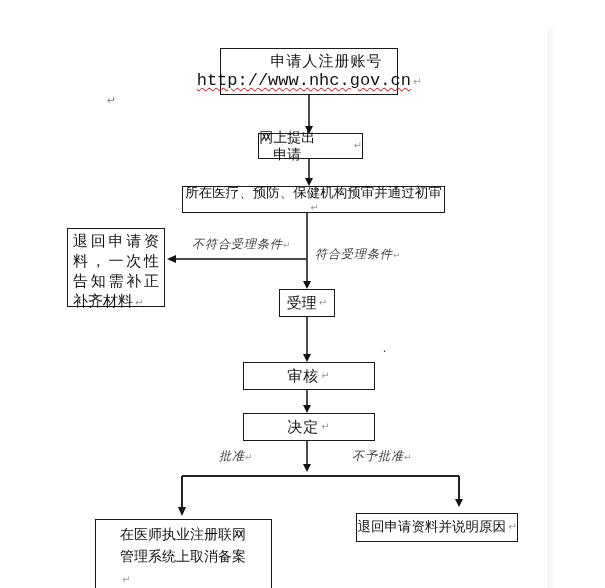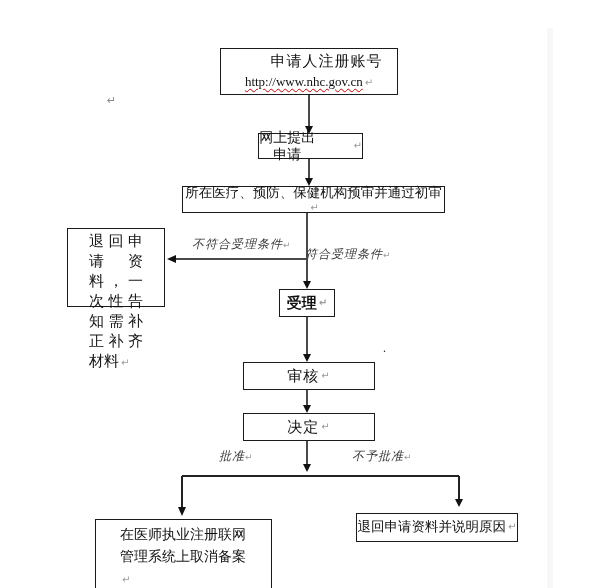--- a/index.html
+++ b/index.html
@@ -15,44 +15,44 @@
   .connector-layer{position:absolute;left:0;top:0;width:605px;height:588px;}
   .node{
     position:absolute;background:#ffffff;border:1.5px solid #1a1a1a;
     box-sizing:border-box;display:flex;align-items:center;justify-content:center;
     text-align:center;line-height:1.25;
   }
   .node .pmark{color:#999;font-size:10px;margin-left:2px;font-family:"DejaVu Sans",sans-serif;}
   .node-register{left:220px;top:48px;width:178px;height:47px;flex-direction:column;justify-content:center;}
   .node-register .title{font-size:15px;letter-spacing:1px;margin-left:35px;}
   .node-register .url{
-    font-size:13px;font-family:Liberation Serif, serif;
+    font-size:17px;font-family:Liberation Mono, monospace;
     text-decoration:underline wavy #cc0000;text-decoration-thickness:1px;text-underline-offset:2px;
   }
   .node-apply{left:258px;top:133px;width:105px;height:26px;font-size:14px;gap:36px;}
   .node-prereview{left:182px;top:186px;width:263px;height:27px;font-size:13.5px;flex-direction:column;}
   .node-return-supplement{
     left:67px;top:228px;width:98px;height:79px;font-size:15px;line-height:20px;
-    display:block;text-align:justify;padding:2px 21px;
+    display:block;text-align:justify;padding:2px 5px;
   }
-  .node-accept{left:279px;top:289px;width:56px;height:28px;font-size:15px;font-weight:bold;}
+  .node-accept{left:279px;top:289px;width:56px;height:28px;font-size:15px;}
   .node-review{left:243px;top:362px;width:132px;height:28px;font-size:15px;letter-spacing:1px;text-align:right;}
   .node-decision{left:243px;top:413px;width:132px;height:28px;font-size:15px;letter-spacing:1px;}
   .node-cancel{
     left:95px;top:519px;width:177px;height:71px;font-size:14px;line-height:22px;
     display:block;text-align:left;padding:4px 24px;
   }
   .node-return-reason{left:356px;top:513px;width:162px;height:29px;font-size:13.5px;}
   .edge-label{
     position:absolute;font-style:italic;font-size:12px;color:#3a3a3a;
     letter-spacing:1px;white-space:nowrap;
   }
   .edge-label .pmark{color:#999;font-size:9px;font-style:normal;font-family:"DejaVu Sans",sans-serif;}
   .label-not-meet{left:192px;top:236px;}
-  .label-meet{left:305px;top:246px;}
+  .label-meet{left:315px;top:246px;}
   .label-approved{left:219px;top:448px;}
   .label-not-approved{left:352px;top:448px;}
   .stray-pmark{position:absolute;left:107px;top:94px;color:#8a8a8a;font-size:11px;font-family:"DejaVu Sans",sans-serif;}
   .stray-dot{position:absolute;left:383px;top:341px;color:#222;font-size:12px;}
 </style>
 </head>
 <body>
 
 <div class="page-shade"></div>
 

